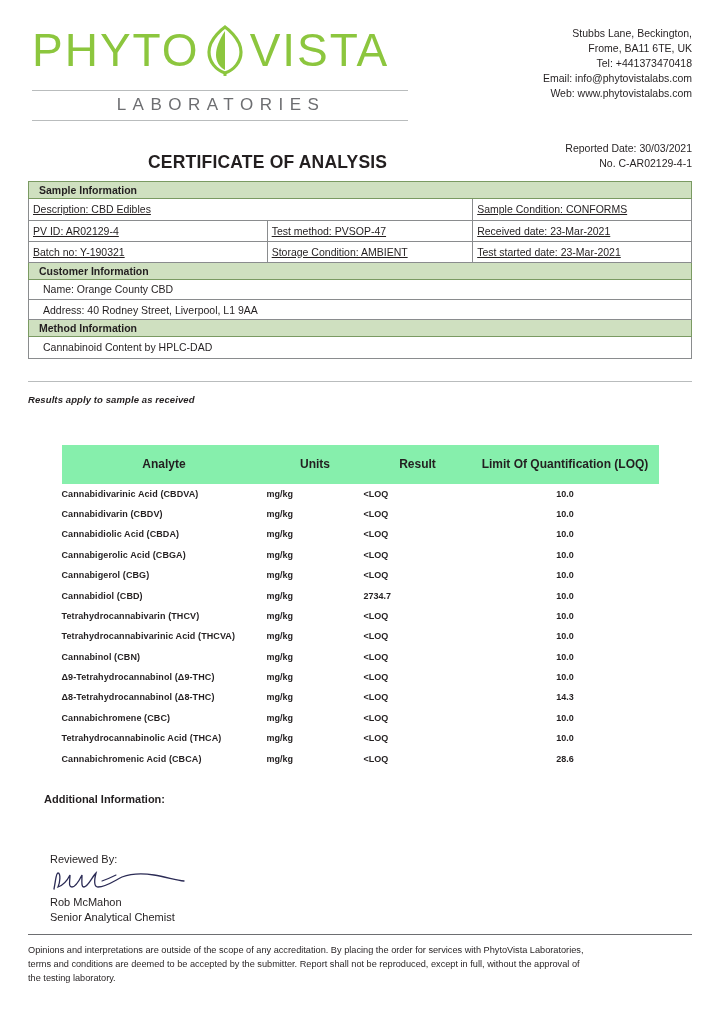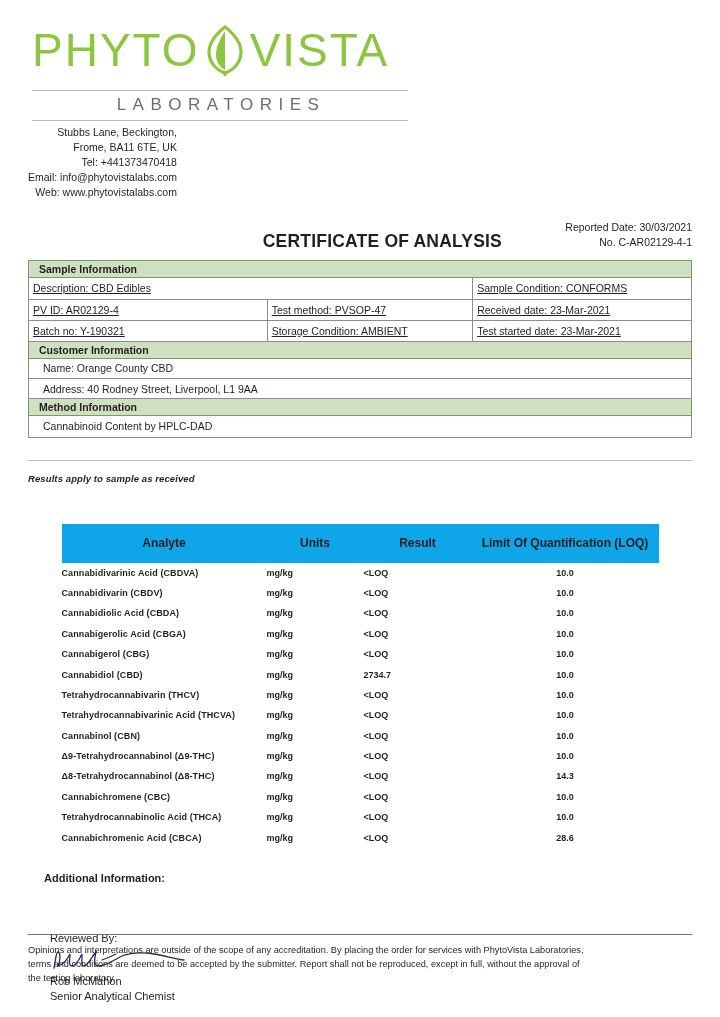--- a/index.html
+++ b/index.html
@@ -20,21 +20,20 @@
     height: 1017px;
     padding: 22px 28px 0 28px;
     position: relative;
   }
 
   
   .header {
     display: flex;
     align-items: flex-start;
     justify-content: space-between;
-    flex-direction: column;
   }
   .logo-block { width: 380px; padding-left: 4px; }
   .logo-row {
     display: flex;
     align-items: center;
     height: 56px;
   }
   .logo-word {
     font-family: "Liberation Sans", sans-serif;
     font-size: 46px;
@@ -75,21 +74,21 @@
     margin-top: 20px;
     display: flex;
     align-items: flex-end;
     justify-content: space-between;
   }
   .coa-title {
     font-size: 17.5px;
     font-weight: bold;
     letter-spacing: 0.2px;
     flex: 1;
-    text-align: right;
+    text-align: left;
     padding-left: 120px;
   }
   .report-meta {
     text-align: right;
     font-size: 10.5px;
     line-height: 15px;
     width: 190px;
     padding-bottom: 2px;
   }
 
@@ -150,21 +149,21 @@
   
   .analyte-wrap {
     margin: 40px auto 0 auto;
     width: 597px;
   }
   table.analyte {
     width: 100%;
     border-collapse: collapse;
   }
   table.analyte thead th {
-    background: #0ea5e9;
+    background: #86efac;
     font-size: 12px;
     font-weight: bold;
     padding: 12px 0 13px 0;
     border: none;
     color: #231f20;
   }
   table.analyte thead th.c1 { width: 205px; text-align: center; }
   table.analyte thead th.c2 { width: 97px;  text-align: center; }
   table.analyte thead th.c3 { width: 108px; text-align: center; }
   table.analyte thead th.c4 { width: 187px; text-align: center; }

